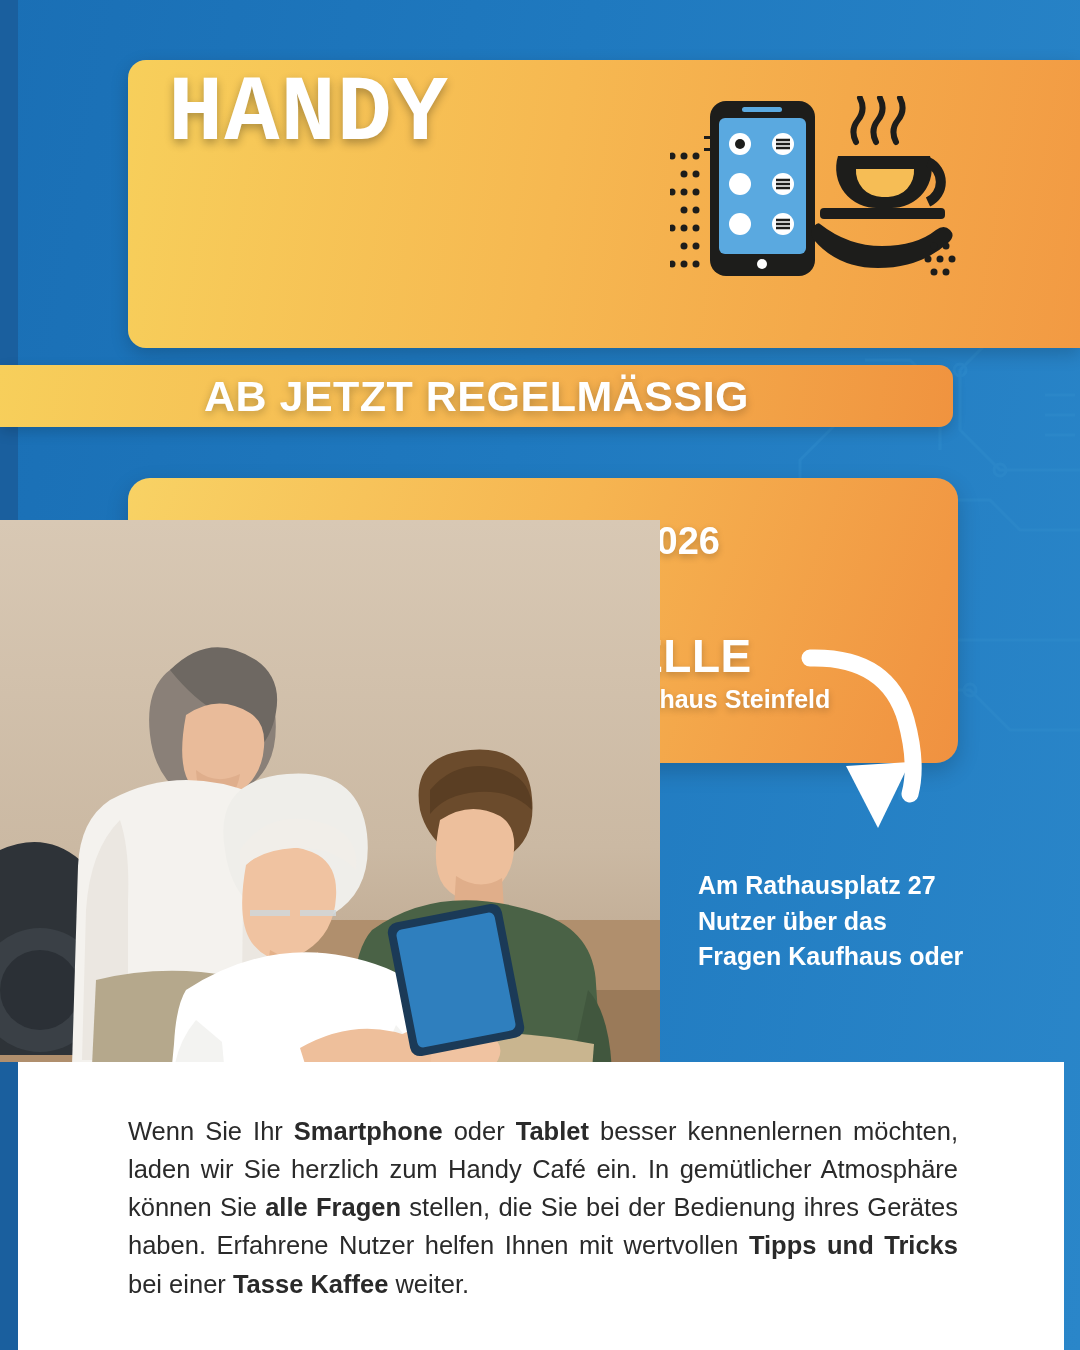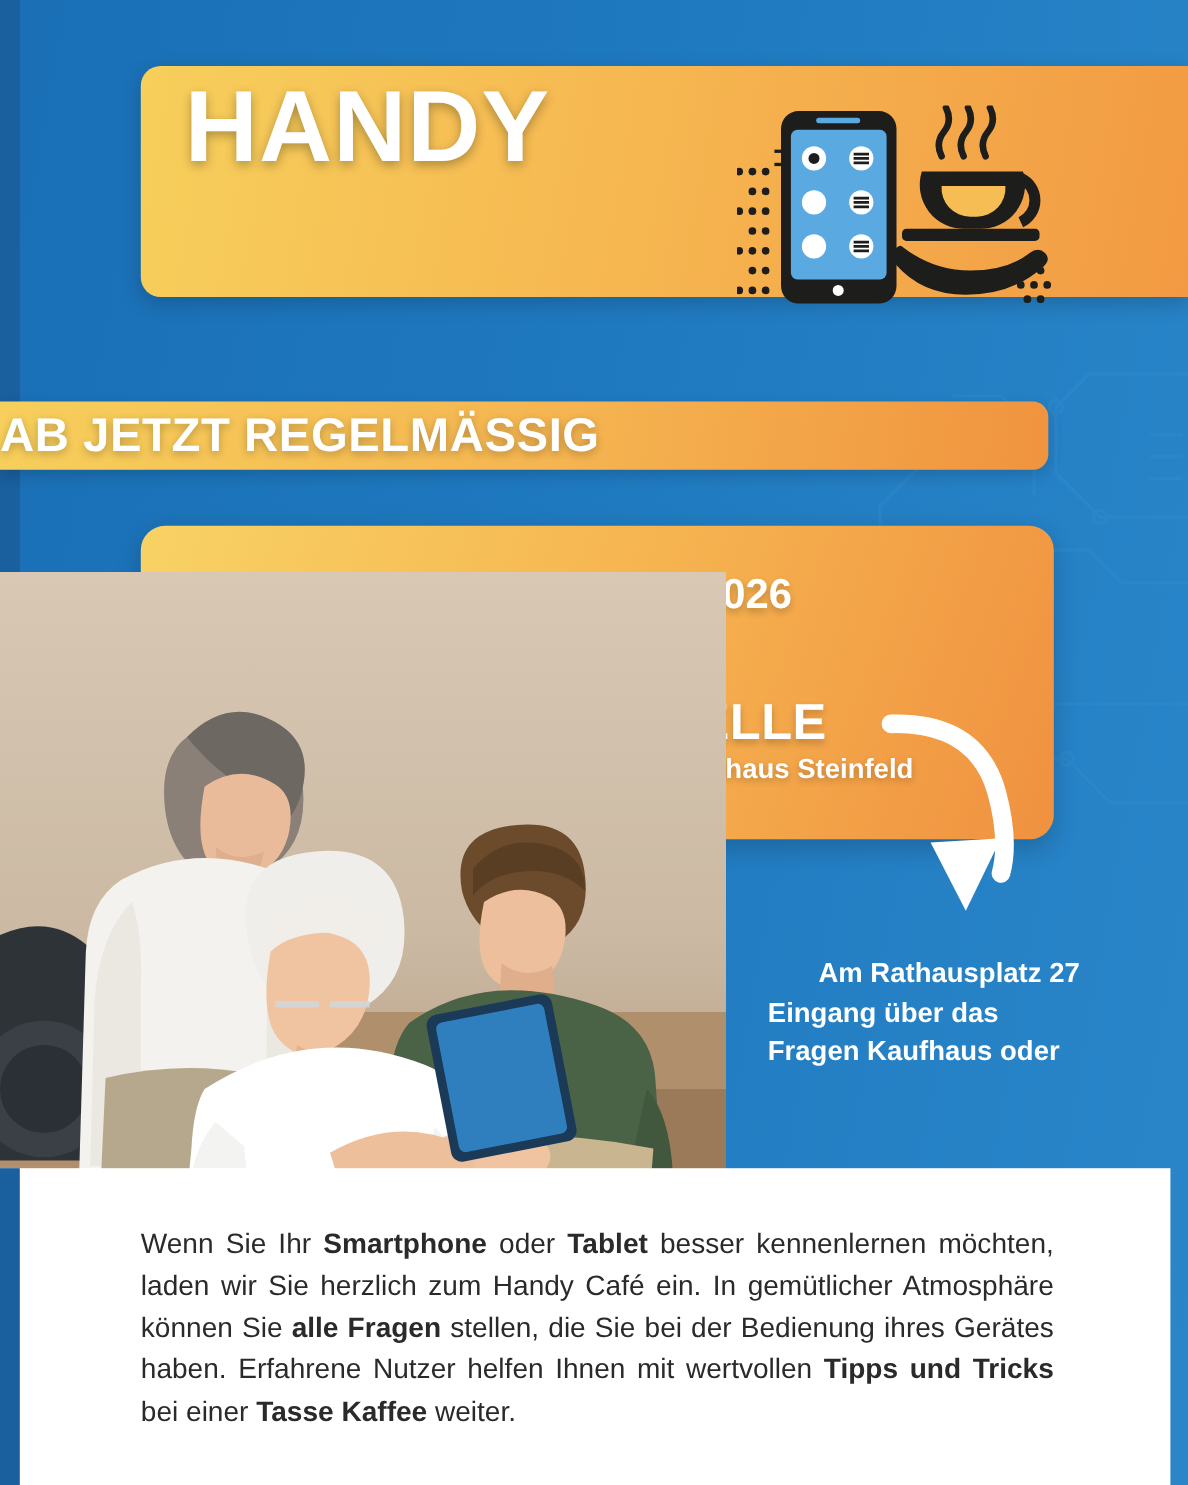--- a/index.html
+++ b/index.html
@@ -43,24 +43,25 @@
     height: 520px;
     opacity: 0.5;
   }
 
   
   .title-card {
     position: absolute;
     left: 128px;
     top: 60px;
     width: 952px;
-    height: 210px;
+    height: 288px;
     background: linear-gradient(100deg, #f7cf5b 0%, #f6b851 45%, #f29a43 100%);
     border-radius: 18px 0 0 18px;
     box-shadow: 0 6px 18px rgba(0,0,0,0.18);
+    font-family: Liberation Mono, monospace;
   }
   .title-text {
     position: absolute;
     left: 40px;
     top: 10px;
     color: #ffffff;
     font-size: 92px;
     line-height: 0.98;
     font-weight: 800;
     letter-spacing: 1px;
@@ -81,20 +82,21 @@
   .subtitle-banner {
     position: absolute;
     left: 0;
     top: 365px;
     width: 953px;
     height: 62px;
     background: linear-gradient(100deg, #f7cf5b 0%, #f5b450 55%, #f0933f 100%);
     border-radius: 0 14px 14px 0;
     display: flex;
     align-items: center;
+    justify-content: center;
     box-shadow: 0 5px 14px rgba(0,0,0,0.16);
   }
   .subtitle-text {
     color: #ffffff;
     font-size: 43px;
     font-weight: 700;
     letter-spacing: 0.5px;
     text-shadow: 0 3px 8px rgba(0,0,0,0.25);
   }
 
@@ -170,21 +172,21 @@
   .address {
     position: absolute;
     left: 698px;
     top: 868px;
     width: 330px;
     color: #ffffff;
     font-size: 25px;
     line-height: 1.42;
     font-weight: 600;
   }
-  .address .strong { font-weight: 800; margin-left: 46px; }
+  .address .strong { font-weight: 800; }
 
   
   .bottom {
     position: absolute;
     left: 0;
     top: 1062px;
     width: 1064px;
     height: 288px;
     background: #ffffff;
   }
@@ -403,21 +405,21 @@
     </svg>
   </div>
 
   <svg class="arrow" viewBox="0 0 140 200" fill="none">
     <path d="M10 18 q78 -2 96 62 q12 44 4 74" stroke="#ffffff" stroke-width="17" stroke-linecap="round" fill="none"></path>
     <path d="M78 136 l32 62 l32 -66 z" fill="#ffffff" transform="translate(-32,-10)"></path>
   </svg>
 
   <div class="address">
     <div class="strong">Am Rathausplatz 27</div>
-    <div>Eingang über das</div>
+    <div>Nutzer über das</div>
     <div>Fragen Kaufhaus oder</div>
   </div>
 
   <div class="bottom">
     <div class="bottom-left-strip"></div>
     <p class="body-text"><span>Wenn Sie Ihr </span><b>Smartphone</b><span> oder </span><b>Tablet</b><span> besser kennenlernen möchten, laden wir Sie herzlich zum Handy Café ein. In gemütlicher Atmosphäre können Sie </span><b>alle Fragen</b><span> stellen, die Sie bei der Bedienung ihres Gerätes haben. Erfahrene Nutzer helfen Ihnen mit wertvollen </span><b>Tipps und Tricks</b><span> bei einer </span><b>Tasse Kaffee</b><span> weiter.</span></p>
   </div>
 
 </div>
 

